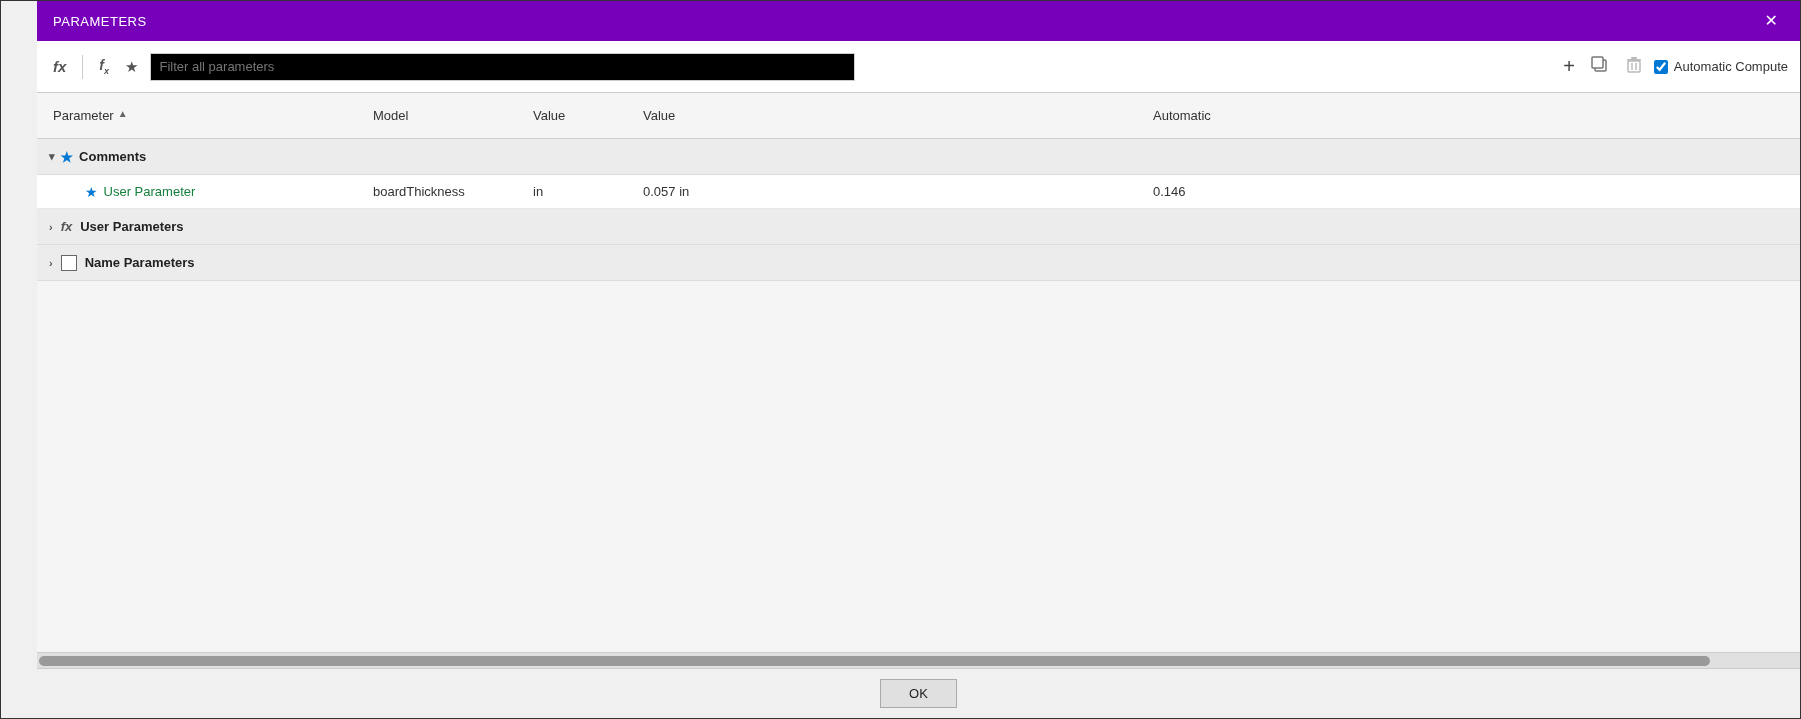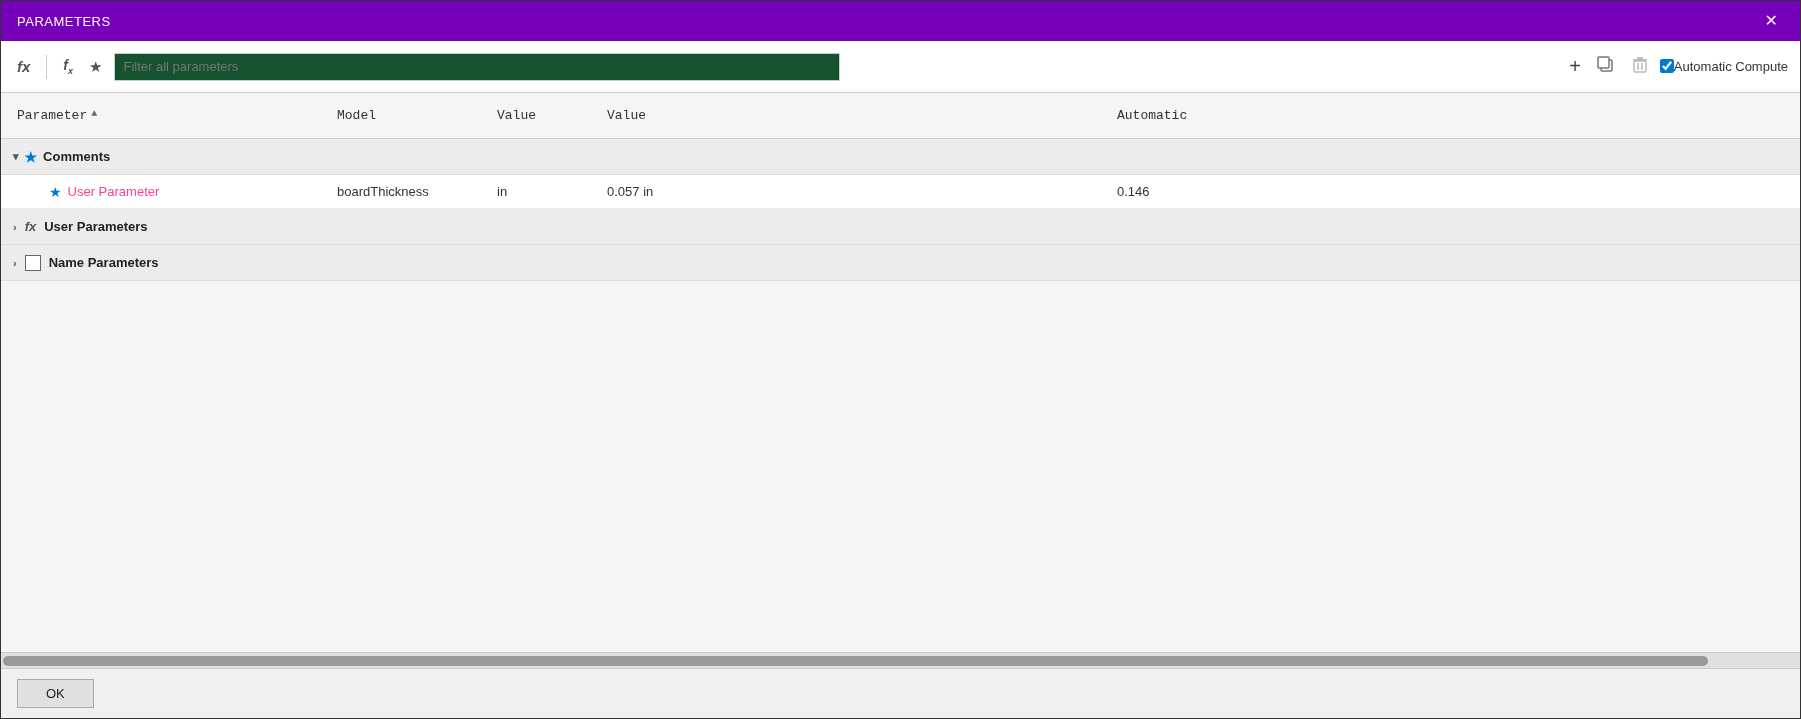--- a/index.html
+++ b/index.html
@@ -13,20 +13,21 @@
       align-items: center;
       justify-content: center;
     }
     .dialog {
       width: 1801px;
       height: 719px;
       background: #f0f0f0;
       display: flex;
       flex-direction: column;
       border: 1px solid #333;
+      padding-left: 36px;
     }
     .title-bar {
       background: #7700bb;
       color: white;
       padding: 0 16px;
       height: 40px;
       display: flex;
       align-items: center;
       justify-content: space-between;
       flex-shrink: 0;
@@ -71,41 +72,42 @@
     }
     .filter-input {
       flex: 1;
       max-width: 960px;
       height: 28px;
       border: 1px solid #ccc;
       padding: 0 8px;
       font-size: 13px;
       color: #999;
       outline: none;
-      background: #14532d;
+      background: #000000;
     }
     .toolbar-spacer { flex: 1; }
     .toolbar-actions {
       display: flex;
       align-items: center;
       gap: 6px;
     }
     .toolbar-btn {
       background: none;
       border: none;
       cursor: pointer;
       font-size: 18px;
       color: #666;
       padding: 3px 5px;
       border-radius: 2px;
     }
     .toolbar-btn.disabled { color: #bbb; cursor: default; }
     .auto-compute {
       display: flex;
-      align-items: flex-start;
+      align-items: center;
+      gap: 6px;
       font-size: 13px;
       color: #333;
       cursor: pointer;
     }
     .auto-compute input[type=checkbox] {
       accent-color: #0078d4;
       width: 14px;
       height: 14px;
       cursor: pointer;
     }
@@ -127,21 +129,20 @@
       flex-shrink: 0;
     }
     .col-header {
       font-size: 13px;
       color: #333;
       font-weight: normal;
       padding: 0 4px;
       display: flex;
       align-items: flex-start;
       gap: 4px;
-      font-family: Liberation Mono, monospace;
     }
     .col-header .sort-arrow {
       font-size: 10px;
       color: #666;
     }
     .table-body {
       flex: 1;
       overflow-y: auto;
     }
     .group-row {
@@ -229,21 +230,21 @@
       height: 10px;
       background: #999;
       border-radius: 5px;
       width: 95%;
     }
     .footer {
       background: #f0f0f0;
       border-top: 1px solid #ccc;
       padding: 10px 16px;
       display: flex;
-      justify-content: flex-start;
+      justify-content: center;
       flex-shrink: 0;
       height: 50px;
       align-items: center;
     }
     .ok-btn {
       background: #e0e0e0;
       border: 1px solid #aaa;
       padding: 6px 28px;
       font-size: 13px;
       color: #222;
@@ -324,21 +325,21 @@
         <div></div>
           <div></div>
           <div></div>
           <div></div>
           <div></div>
       </div>
 
       <div class="data-row">
         <div class="data-cell param-label">
           <span class="star-icon">★</span>
-          <span class="name" style="color:#ec4899;">User Parameter</span>
+          <span class="name" style="color:#15803d;">User Parameter</span>
         </div>
         <div class="data-cell">boardThickness</div>
         <div class="data-cell">in</div>
         <div class="data-cell">0.057 in</div>
         <div class="data-cell">0.146</div>
         <div class="data-cell"></div>
       </div>
 
       <div class="section-row">
         <div class="section-label">

